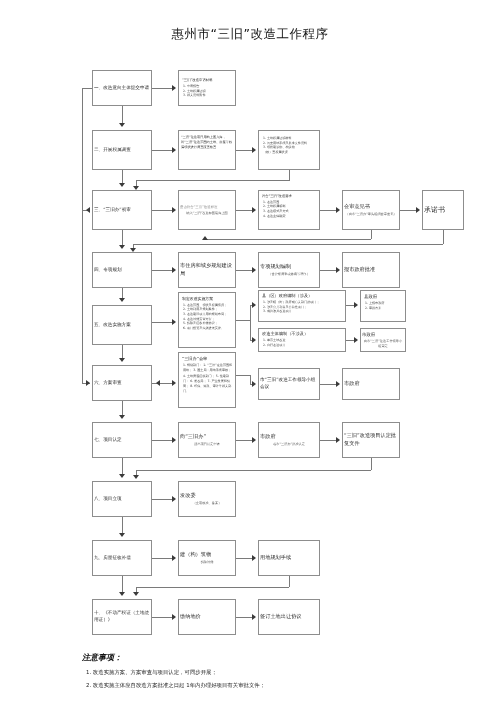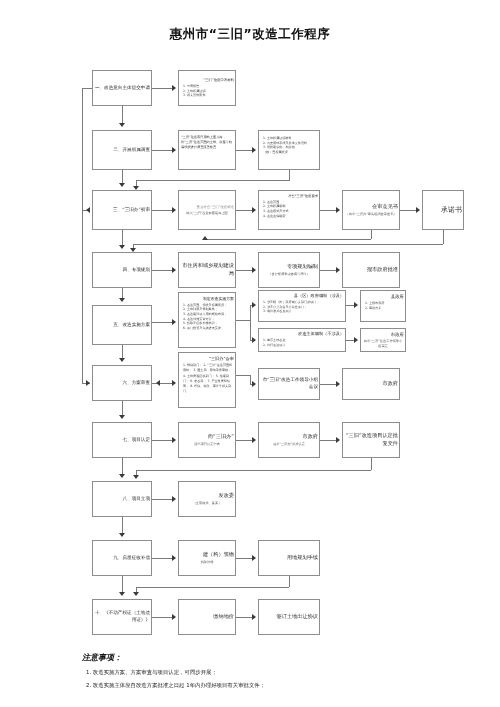--- a/index.html
+++ b/index.html
@@ -9,36 +9,36 @@
     font-family:"DejaVu Sans","Liberation Sans",sans-serif;
     color:#1a1a1a;
     overflow:hidden;
     position:relative;
   }
   #sheet{position:absolute;left:0;top:0;width:500px;height:707px;}
 
   .title{
     position:absolute;left:0;top:26px;width:500px;
     text-align:center;
-    font-size:12.5px;font-weight:bold;letter-spacing:.5px;
+    font-size:12.5px;font-weight:normal;letter-spacing:.5px;
     color:#111;
   }
 
   
   .bx{
     position:absolute;
     border:1px solid #8d8d8d;
     background:#fff;
     box-sizing:border-box;
     display:flex;flex-direction:column;
     justify-content:center;
     overflow:hidden;
   }
   .bx .hd{
-    text-align:right;
+    text-align:left;
     font-size:4.6px;
     line-height:1.45;
     color:#2a2a2a;
     padding:0 1px;
   }
   .bx .hd.big{font-size:5.2px;}
   .bx .sub{
     text-align:center;
     font-size:3.2px;
     line-height:1.4;

